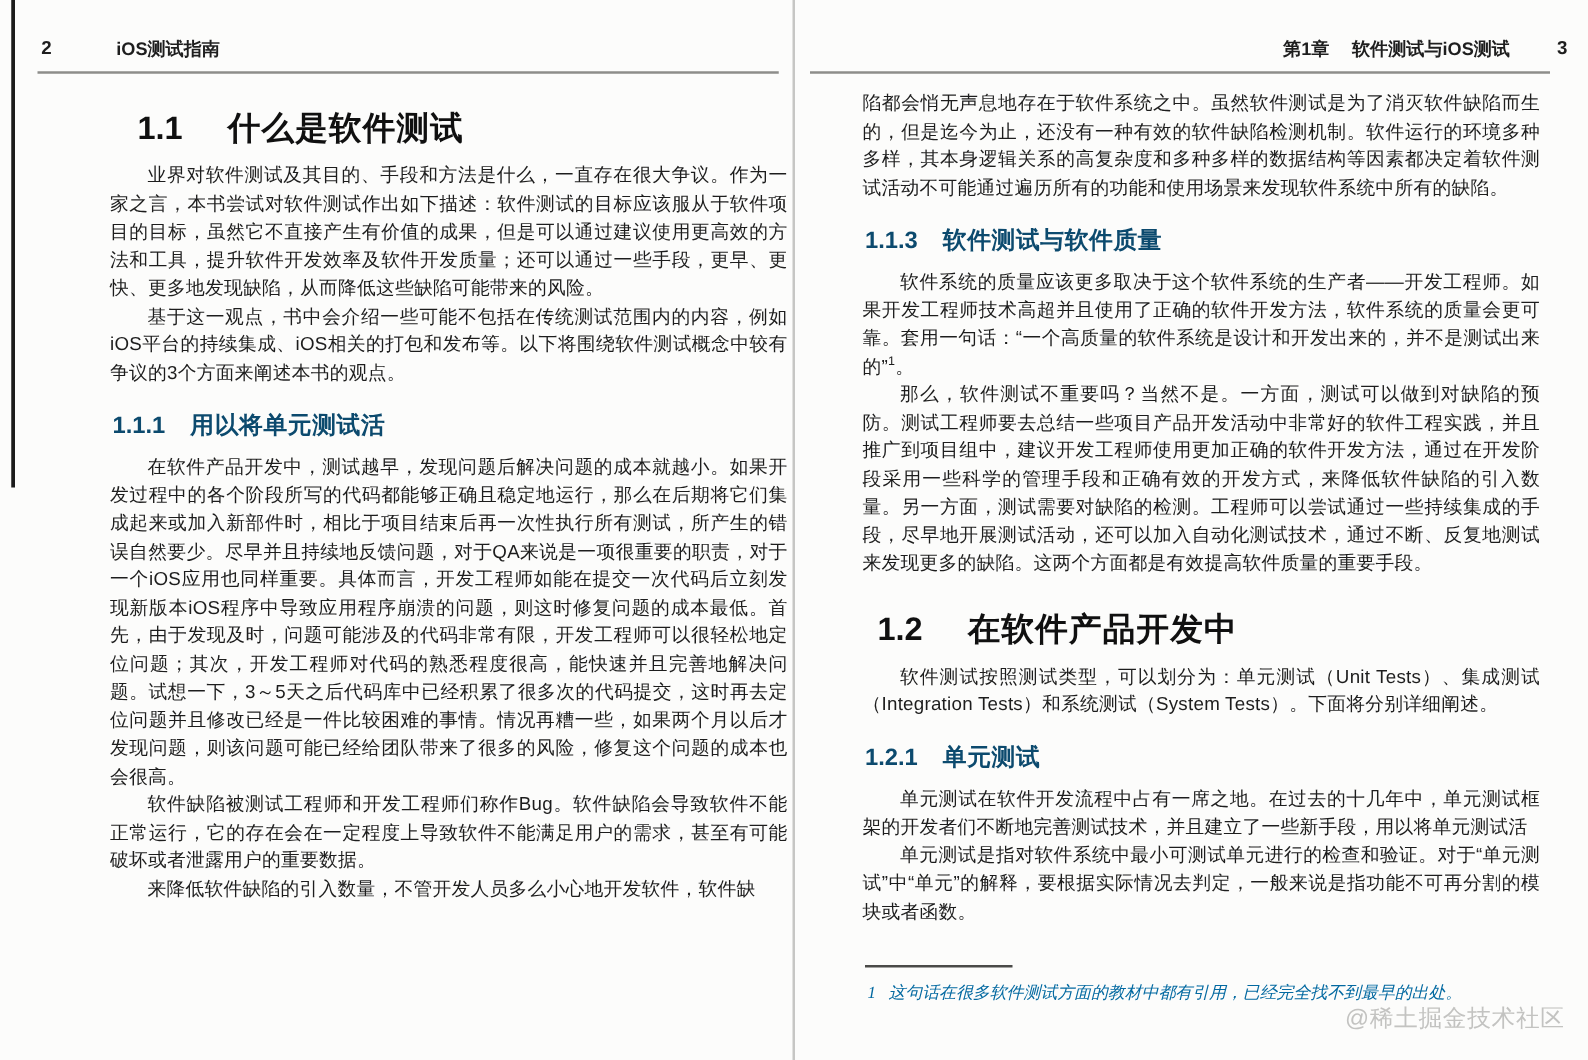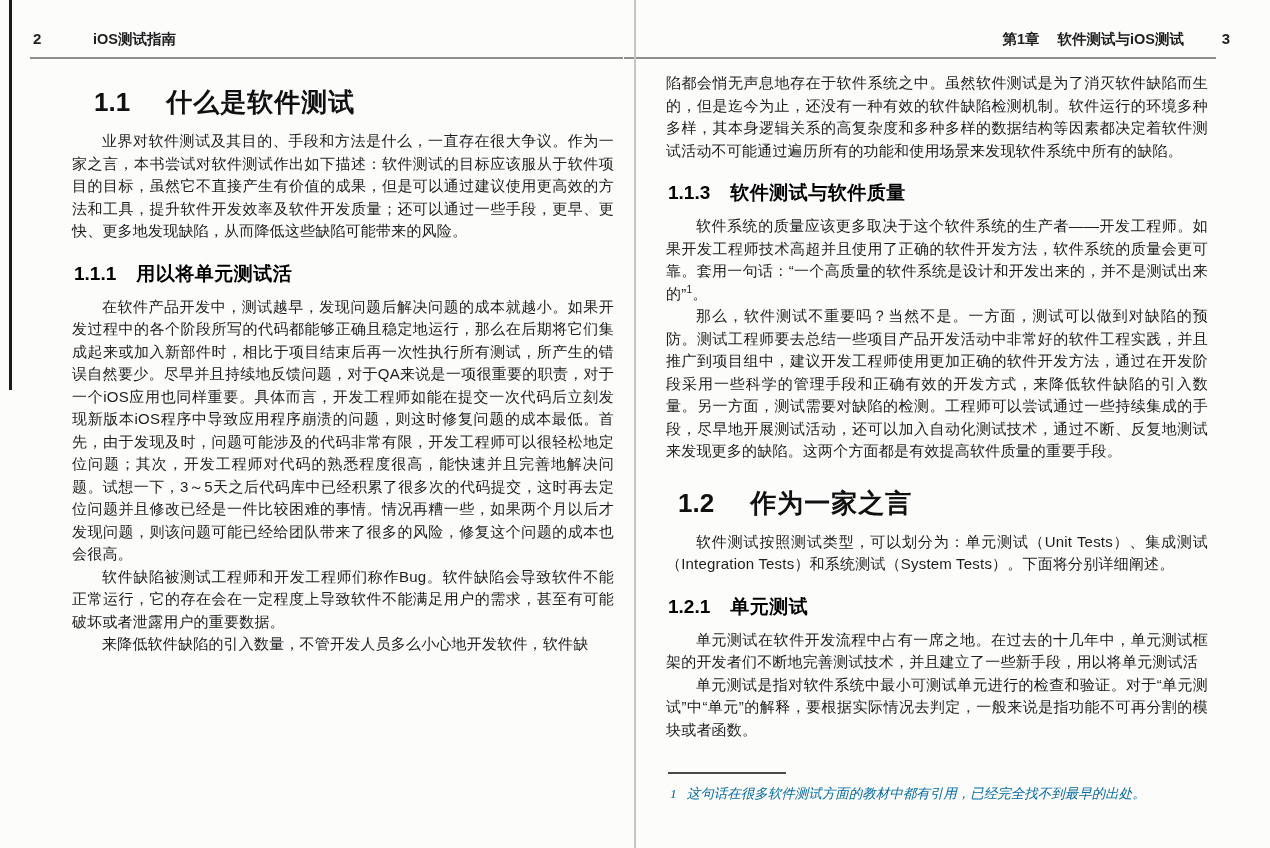--- a/index.html
+++ b/index.html
@@ -4,52 +4,52 @@
 <style>
   html,body{margin:0;padding:0;}
   body{
     width:1270px;height:848px;position:relative;overflow:hidden;
     background:#fcfcfb;
     font-family:"Liberation Sans",sans-serif;
     color:#1e1e1e;
   }
   .page{position:absolute;top:0;height:848px;}
   .page-left{left:0;width:636px;}
-  .page-right{left:612px;width:634px;}
+  .page-right{left:636px;width:634px;}
 
   
   .gutter-line{position:absolute;left:634px;top:0;width:2px;height:848px;background:#c6c6c4;}
   .page-edge-line{position:absolute;left:9px;top:0;width:3px;height:390px;background:#1b1b1b;}
   .head-rule{position:absolute;top:57px;height:2px;background:#8d8d8b;}
   .pl-pagenum{position:absolute;left:33px;top:30px;font-size:15px;font-weight:700;}
   .pl-title{position:absolute;left:93px;top:30px;font-size:14.5px;font-weight:700;}
   .pr-head{position:absolute;top:30px;left:12px;width:560px;text-align:right;font-size:14.5px;font-weight:700;}
   .pr-head .chap{margin-right:18px;}
   .pr-pagenum{position:absolute;right:16px;top:30px;font-size:15px;font-weight:700;}
 
   
   .body-col{position:absolute;top:72px;width:542px;}
-  .page-left .body-col{left:72px;}
+  .page-left .body-col{left:88px;}
   .page-right .body-col{left:54px;}
 
   p.body{
     margin:0;font-size:15px;line-height:22.5px;color:#1d1d1d;
     text-align:justify;text-indent:2em;
     letter-spacing:0.2px;
   }
   p.noindent{text-indent:0;}
 
   h2.sec{
     margin:14px 0 12px 0;padding-left:22px;
     font-size:26px;line-height:32px;font-weight:700;color:#101010;letter-spacing:1px;
   }
   h2.sec .num{margin-right:36px;letter-spacing:0;}
   h3.sub{
     margin:18px 0 9px 0;padding-left:2px;
-    font-size:19px;line-height:26px;font-weight:700;color:#000000;letter-spacing:0.5px;
+    font-size:19px;line-height:26px;font-weight:700;color:#0c4a6e;letter-spacing:0.5px;
   }
   h3.sub .num{margin-right:20px;letter-spacing:0;}
 
   sup.fnref{font-size:10px;line-height:0;vertical-align:super;}
 
   
   .footnote-rule{position:absolute;left:56px;top:772px;width:118px;height:2px;background:#4a4a48;}
   .footnote{
     position:absolute;left:58px;top:784px;width:530px;
     font-family:"Liberation Serif",serif;font-style:italic;
@@ -70,20 +70,21 @@
 <div class="page page-left">
   <div class="pl-pagenum">2</div>
   <div class="pl-title">iOS测试指南</div>
   <div class="head-rule" style="left:30px;width:593px;"></div>
 
   <div class="body-col">
     <h2 class="sec">
       <span class="num">1.1</span><span class="ttl">什么是软件测试</span>
     </h2>
     <p class="body">业界对软件测试及其目的、手段和方法是什么，一直存在很大争议。作为一家之言，本书尝试对软件测试作出如下描述：软件测试的目标应该服从于软件项目的目标，虽然它不直接产生有价值的成果，但是可以通过建议使用更高效的方法和工具，提升软件开发效率及软件开发质量；还可以通过一些手段，更早、更快、更多地发现缺陷，从而降低这些缺陷可能带来的风险。</p>
+    <p class="body">基于这一观点，书中会介绍一些可能不包括在传统测试范围内的内容，例如iOS平台的持续集成、iOS相关的打包和发布等。以下将围绕软件测试概念中较有争议的3个方面来阐述本书的观点。</p>
     <h3 class="sub">
       <span class="num">1.1.1</span><span class="ttl">用以将单元测试活</span>
     </h3>
     <p class="body">在软件产品开发中，测试越早，发现问题后解决问题的成本就越小。如果开发过程中的各个阶段所写的代码都能够正确且稳定地运行，那么在后期将它们集成起来或加入新部件时，相比于项目结束后再一次性执行所有测试，所产生的错误自然要少。尽早并且持续地反馈问题，对于QA来说是一项很重要的职责，对于一个iOS应用也同样重要。具体而言，开发工程师如能在提交一次代码后立刻发现新版本iOS程序中导致应用程序崩溃的问题，则这时修复问题的成本最低。首先，由于发现及时，问题可能涉及的代码非常有限，开发工程师可以很轻松地定位问题；其次，开发工程师对代码的熟悉程度很高，能快速并且完善地解决问题。试想一下，3～5天之后代码库中已经积累了很多次的代码提交，这时再去定位问题并且修改已经是一件比较困难的事情。情况再糟一些，如果两个月以后才发现问题，则该问题可能已经给团队带来了很多的风险，修复这个问题的成本也会很高。</p>
     <p class="body">软件缺陷被测试工程师和开发工程师们称作Bug。软件缺陷会导致软件不能正常运行，它的存在会在一定程度上导致软件不能满足用户的需求，甚至有可能破坏或者泄露用户的重要数据。</p>
     <p class="body">来降低软件缺陷的引入数量，不管开发人员多么小心地开发软件，软件缺</p>
   </div>
 </div>
 
 <div class="page page-right">
@@ -94,29 +95,30 @@
   <div class="head-rule" style="left:12px;width:592px;"></div>
 
   <div class="body-col">
     <p class="body noindent">陷都会悄无声息地存在于软件系统之中。虽然软件测试是为了消灭软件缺陷而生的，但是迄今为止，还没有一种有效的软件缺陷检测机制。软件运行的环境多种多样，其本身逻辑关系的高复杂度和多种多样的数据结构等因素都决定着软件测试活动不可能通过遍历所有的功能和使用场景来发现软件系统中所有的缺陷。</p>
     <h3 class="sub">
       <span class="num">1.1.3</span><span class="ttl">软件测试与软件质量</span>
     </h3>
     <p class="body"><span>软件系统的质量应该更多取决于这个软件系统的生产者——开发工程师。如果开发工程师技术高超并且使用了正确的软件开发方法，软件系统的质量会更可靠。套用一句话：“一个高质量的软件系统是设计和开发出来的，并不是测试出来的”</span><sup class="fnref">1</sup><span>。</span></p>
     <p class="body">那么，软件测试不重要吗？当然不是。一方面，测试可以做到对缺陷的预防。测试工程师要去总结一些项目产品开发活动中非常好的软件工程实践，并且推广到项目组中，建议开发工程师使用更加正确的软件开发方法，通过在开发阶段采用一些科学的管理手段和正确有效的开发方式，来降低软件缺陷的引入数量。另一方面，测试需要对缺陷的检测。工程师可以尝试通过一些持续集成的手段，尽早地开展测试活动，还可以加入自动化测试技术，通过不断、反复地测试来发现更多的缺陷。这两个方面都是有效提高软件质量的重要手段。</p>
     <h2 class="sec" style="margin-top:24px;padding-left:12px;">
-      <span class="num">1.2</span><span class="ttl">作为一家之言</span>
+      <span class="num">1.2</span><span class="ttl">在软件产品开发中</span>
     </h2>
     <p class="body">软件测试按照测试类型，可以划分为：单元测试（Unit Tests）、集成测试（Integration Tests）和系统测试（System Tests）。下面将分别详细阐述。</p>
     <h3 class="sub">
       <span class="num">1.2.1</span><span class="ttl">单元测试</span>
     </h3>
     <p class="body">单元测试在软件开发流程中占有一席之地。在过去的十几年中，单元测试框架的开发者们不断地完善测试技术，并且建立了一些新手段，用以将单元测试活</p>
     <p class="body">单元测试是指对软件系统中最小可测试单元进行的检查和验证。对于“单元测试”中“单元”的解释，要根据实际情况去判定，一般来说是指功能不可再分割的模块或者函数。</p>
   </div>
 
   <div class="footnote-rule"></div>
   <div class="footnote">
     <span class="fn-marker">1</span><span>这句话在很多软件测试方面的教材中都有引用，已经完全找不到最早的出处。</span>
   </div>
+  <div class="watermark">@稀土掘金技术社区</div>
 </div>
 
 <div class="gutter-line"></div>
 
 </body></html>

